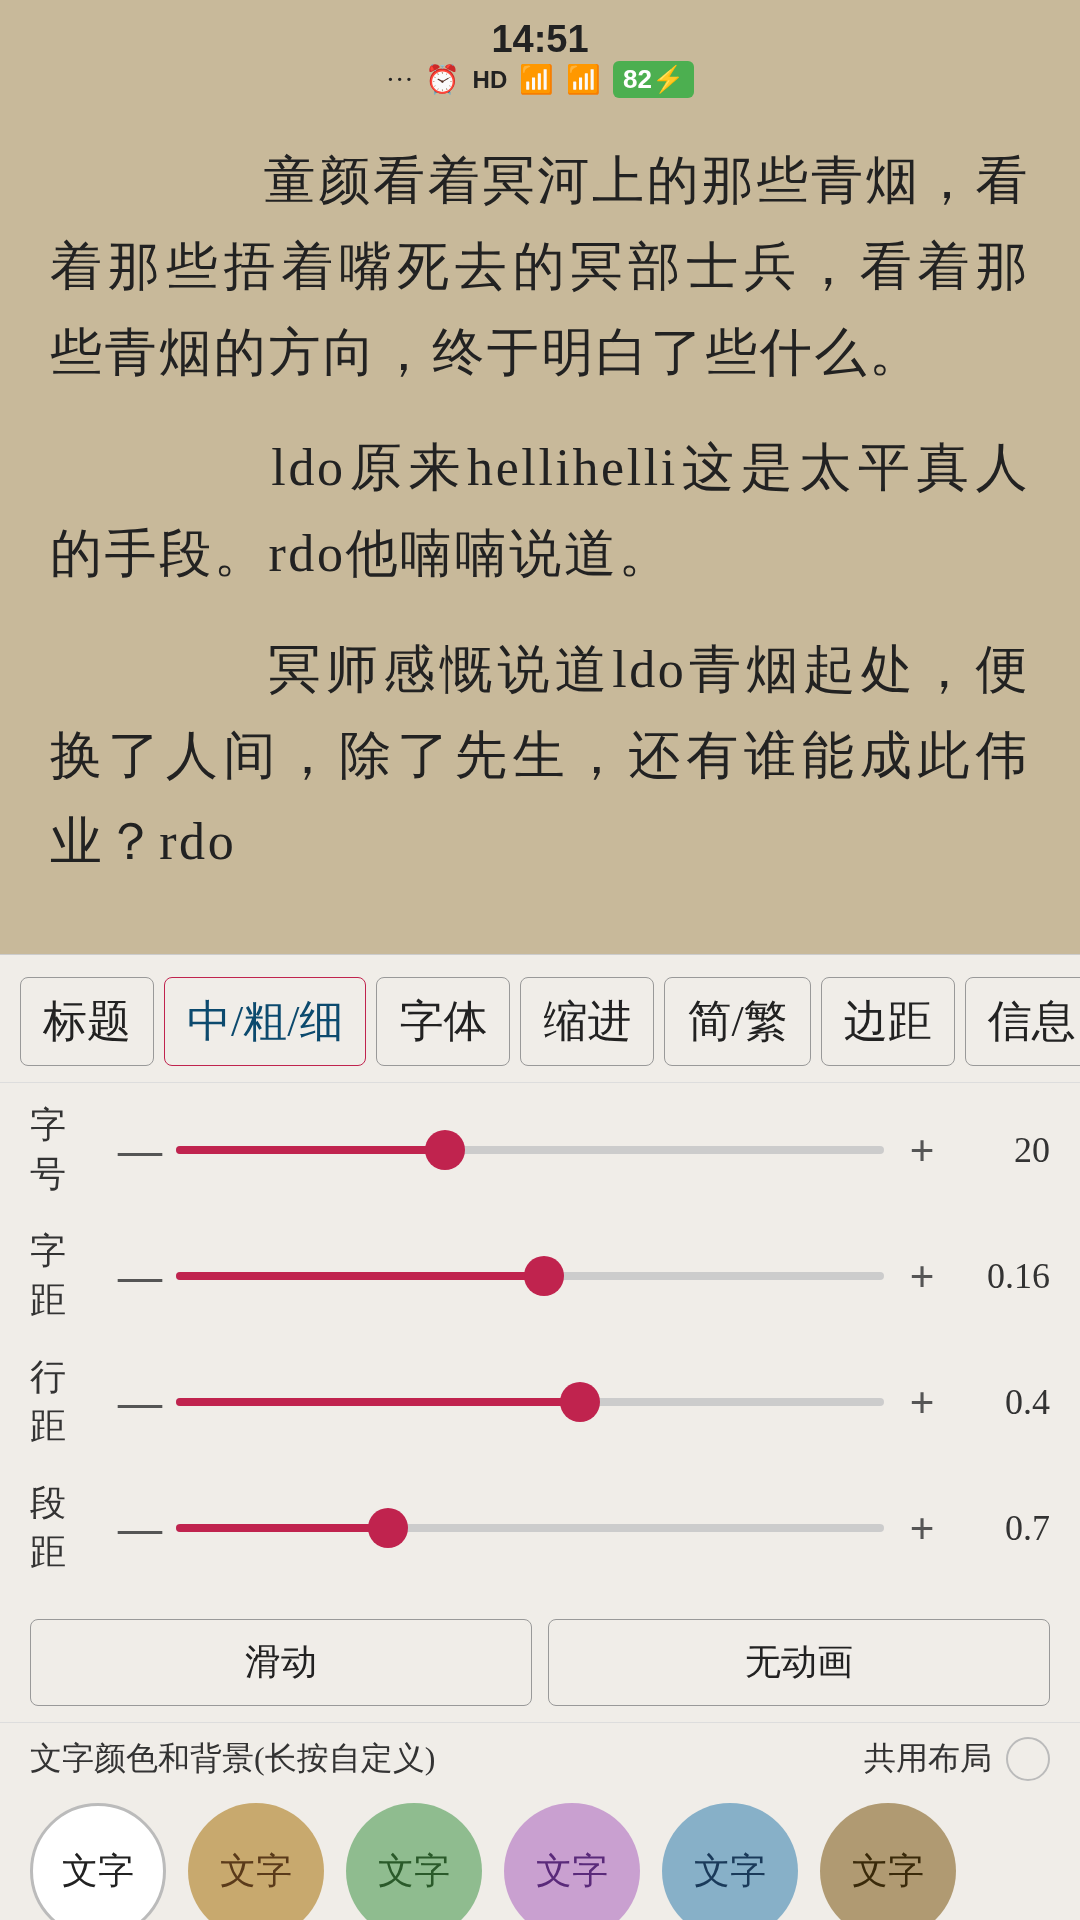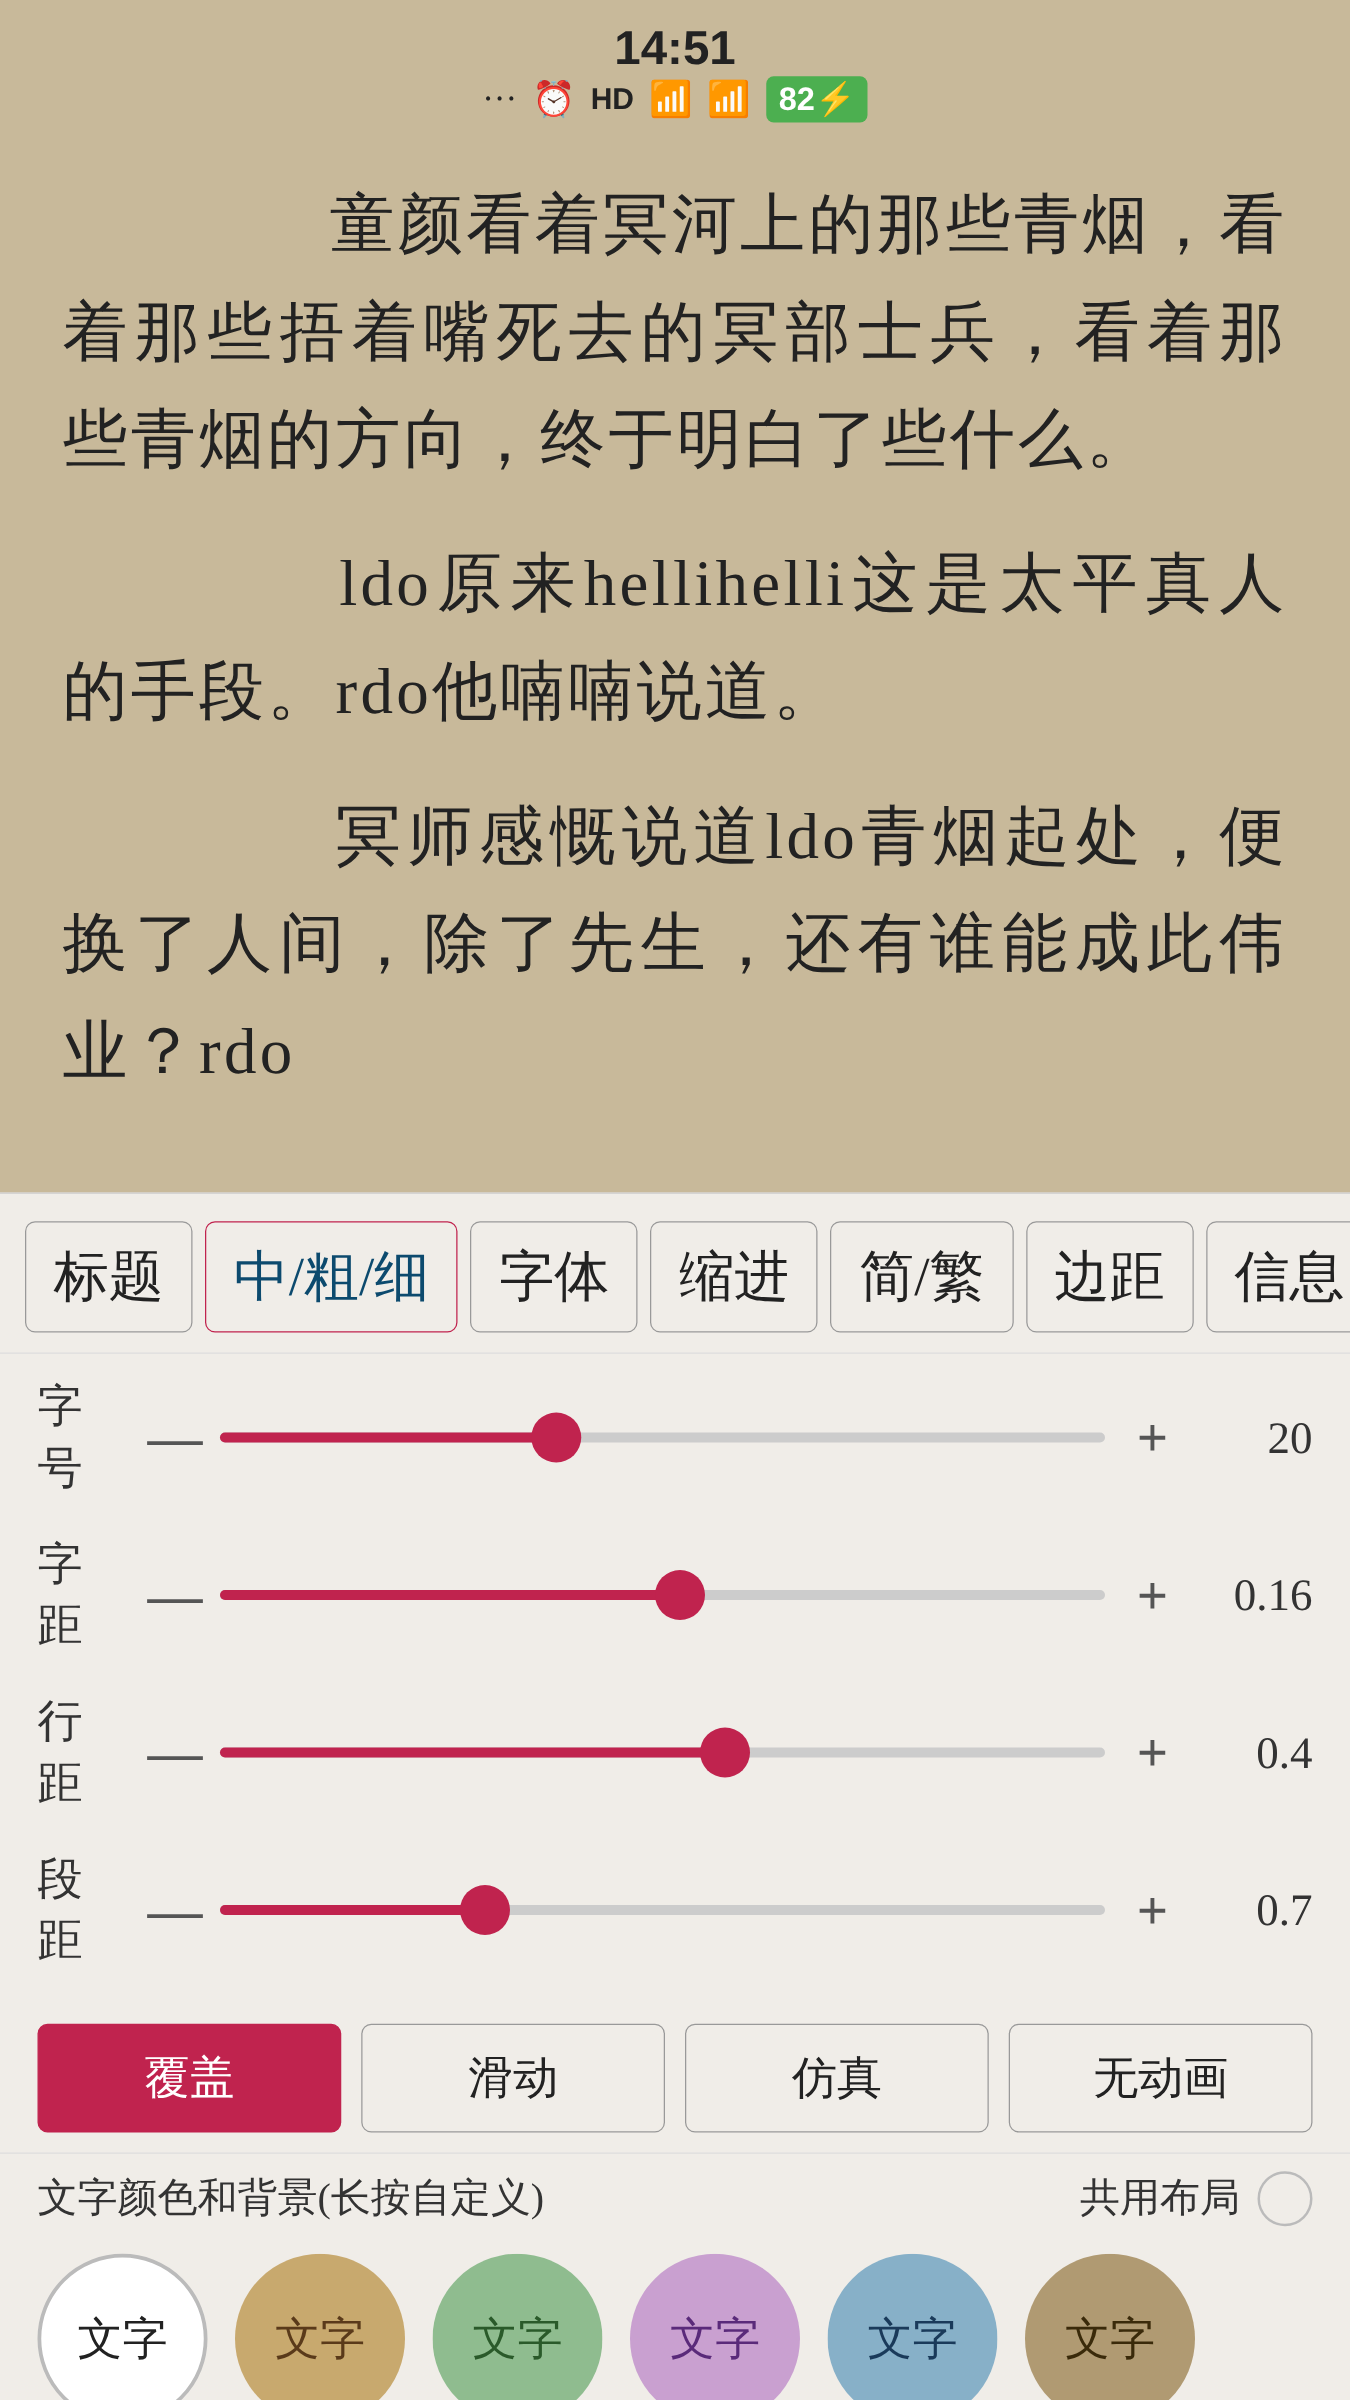--- a/index.html
+++ b/index.html
@@ -348,23 +348,21 @@
         <div class="slider-thumb" style="left:calc(30% - 20px)"></div>
       </div>
       <span class="slider-plus">+</span>
       <span class="slider-value">0.7</span>
     </div>
 
   </div>
 
   <div class="anim-section">
     <div class="anim-buttons">
-      <button class="anim-btn active">覆盖</button>
       <button class="anim-btn">滑动</button>
-      <button class="anim-btn">仿真</button>
       <button class="anim-btn">无动画</button>
     </div>
   </div>
 
   <div class="color-section">
     <div class="color-section-header">
       <span class="color-label">文字颜色和背景(长按自定义)</span>
       <div class="shared-layout">
         <span>共用布局</span>
         <div class="shared-circle"></div>

